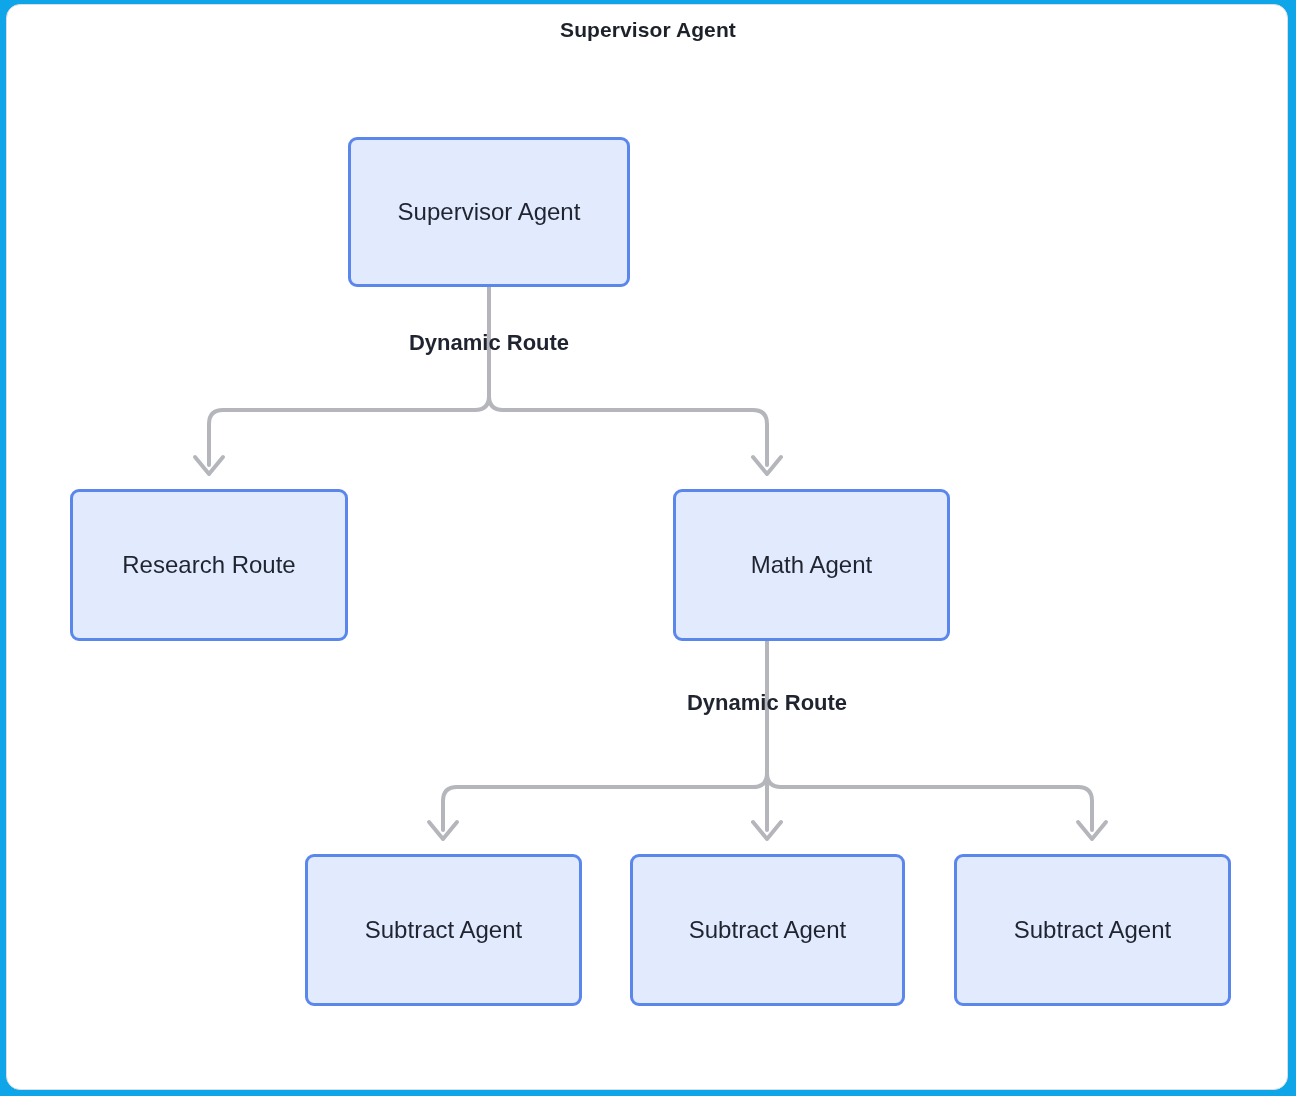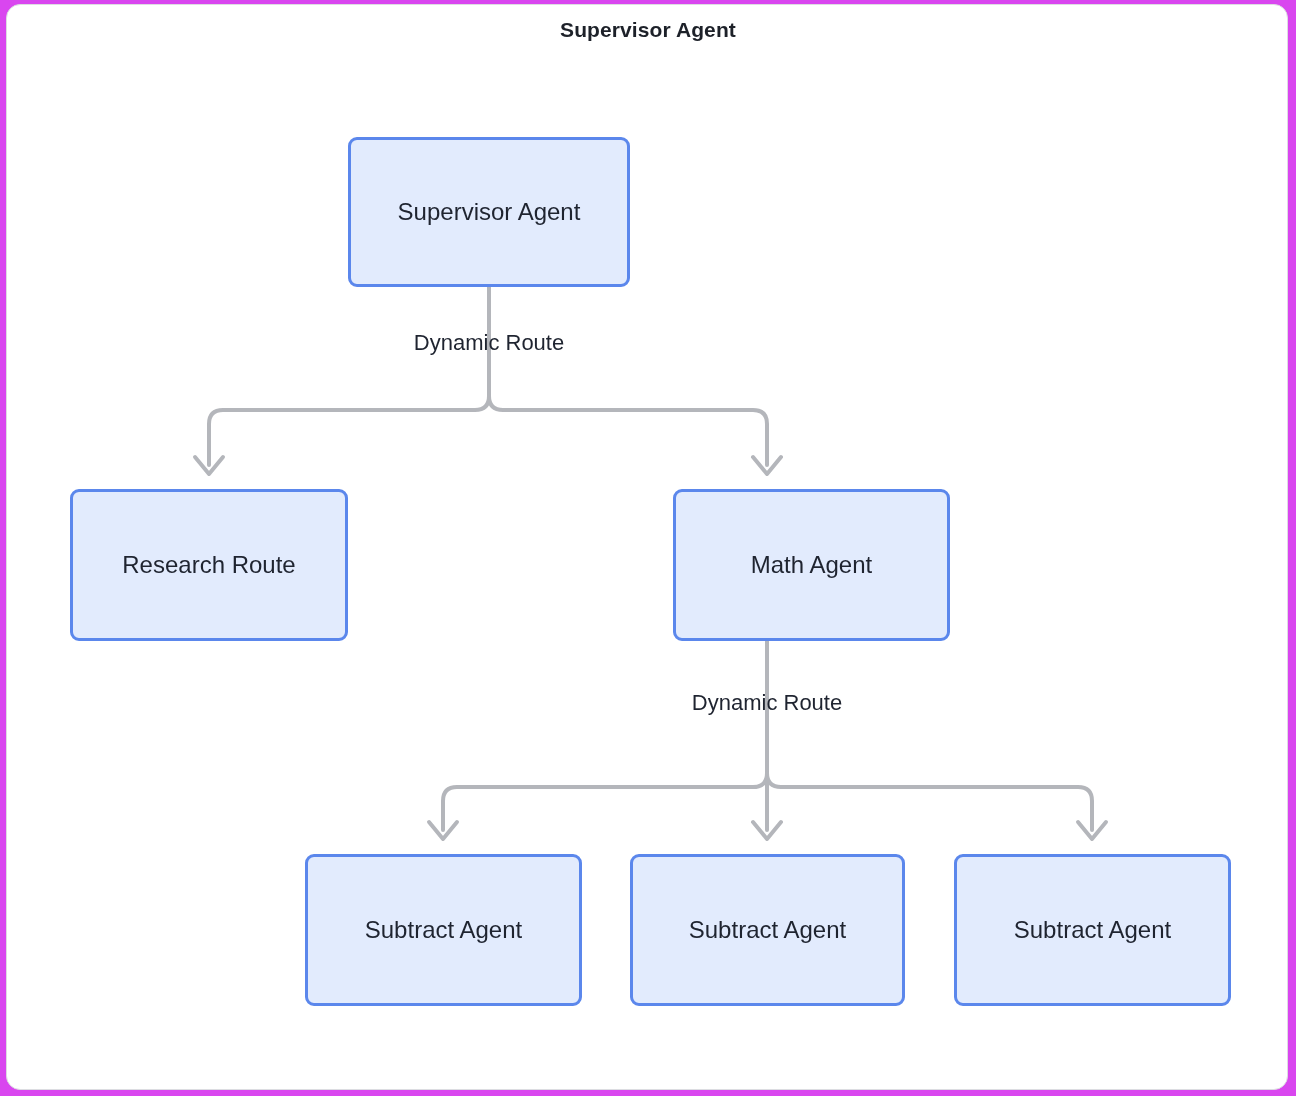--- a/index.html
+++ b/index.html
@@ -6,21 +6,21 @@
     margin: 0;
     padding: 0;
     background: #e6e7eb;
     font-family: "Liberation Sans", sans-serif;
   }
   #page {
     position: relative;
     width: 1296px;
     height: 1096px;
     overflow: hidden;
-    background: #d946ef;
+    background: #0ea5e9;
   }
   .canvas-card {
     position: absolute;
     left: 6px;
     top: 4px;
     width: 1282px;
     height: 1086px;
     background: #ffffff;
     border: 1px solid #dcdde1;
     border-radius: 14px;
@@ -60,20 +60,21 @@
     line-height: 1;
   }
   .edge-label {
     position: absolute;
     color: #1f2430;
     font-size: 22px;
     line-height: 1;
     white-space: nowrap;
     transform: translate(-50%, -50%);
     background: transparent;
+    font-weight: bold;
   }
 </style>
 </head>
 <body>
 
 <div id="page">
 
   <div class="canvas-card"></div>
 
   <div class="diagram-title">Supervisor Agent</div>

